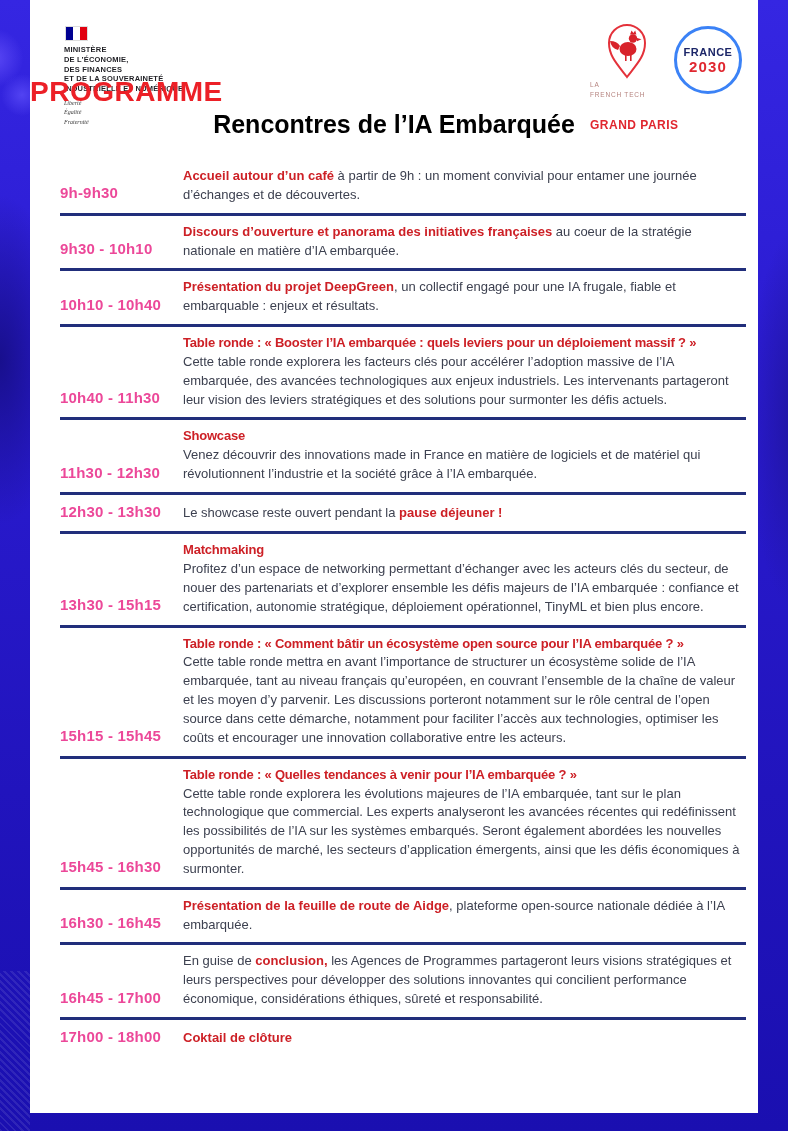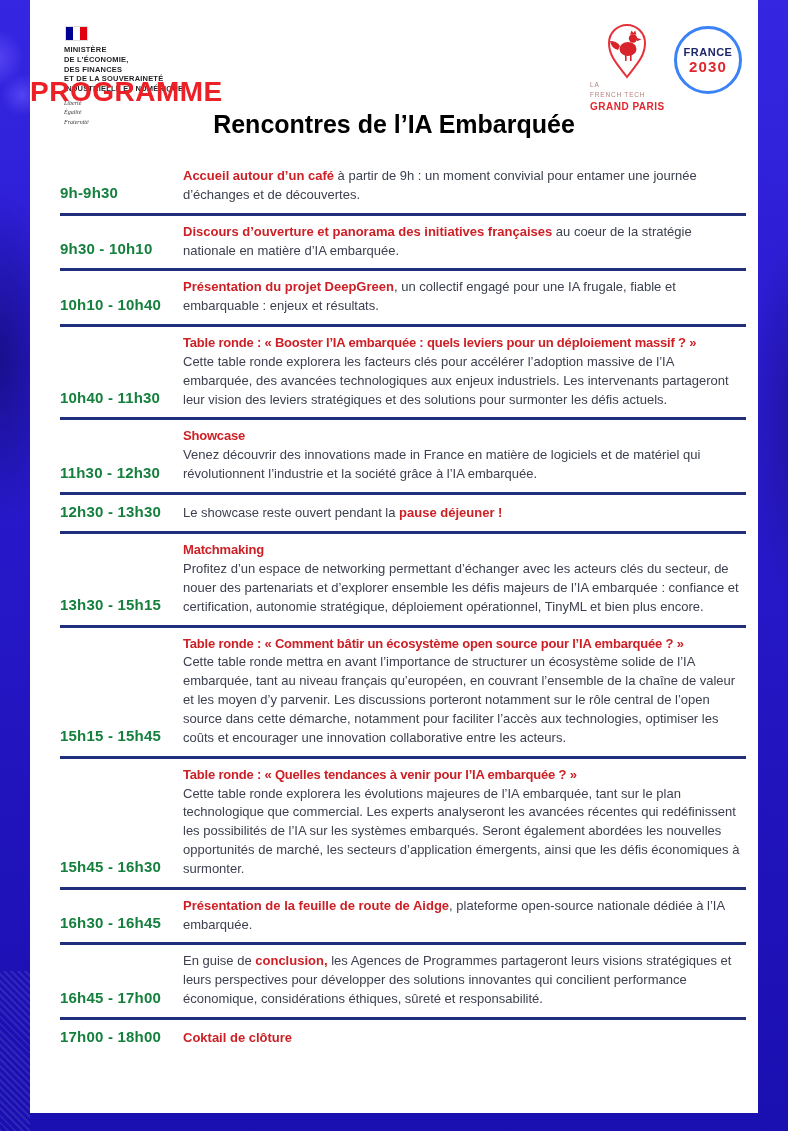--- a/index.html
+++ b/index.html
@@ -28,41 +28,41 @@
   .flag .b { background:#000091; } .flag .w { background:#ffffff; } .flag .r { background:#e1000f; }
   .ministry .line { font-size:7.5px; font-weight:bold; color:#1f1f24; line-height:1.3; letter-spacing:0.2px; }
   .motto { margin-top:5px; font-family:"Liberation Serif", serif; font-style:italic; font-size:6px; color:#3c3c3c; line-height:1.6; }
 
   .deepgreen { position:absolute; left:150px; top:34px; display:flex; align-items:center; gap:7px; }
   .deepgreen .label { font-size:19px; color:#6c5bd4; letter-spacing:1.6px; font-weight:500; }
 
   .frenchtech { position:absolute; left:560px; top:22px; width:92px; }
   .ft-pin { display:block; margin-left:14px; }
   .ft-top { font-size:6.5px; color:#b5837f; letter-spacing:0.8px; line-height:1.55; }
-  .ft-bottom { font-size:10px; font-weight:bold; color:#e0262e; letter-spacing:0.5px; margin-top:1px; }
+  .ft-bottom { font-size:12px; font-weight:bold; color:#e0262e; letter-spacing:0.5px; margin-top:18px; }
 
   .france2030 {
     position:absolute; left:644px; top:26px; width:68px; height:68px;
     border:3px solid #3b82f6; border-radius:50%; box-sizing:border-box;
     display:flex; flex-direction:column; align-items:center; justify-content:center;
   }
   .f30-line1 { font-size:11px; font-weight:bold; color:#1c2668; letter-spacing:0.5px; }
   .f30-line2 { font-size:15px; font-weight:800; color:#e02730; letter-spacing:1.2px; }
 
   
   .title { position:absolute; top:76px; left:0; width:100%; text-align:left;
            font-size:28px; font-weight:800; color:#ec2027; letter-spacing:0.5px; }
   .subtitle { position:absolute; top:110px; left:0; width:100%; text-align:center;
               font-size:25px; font-weight:800; color:#000000; }
 
   
   .schedule { position:absolute; top:160px; left:30px; right:12px; }
   .row { display:flex; align-items:flex-end; padding:7px 0 8px; border-bottom:3px solid #212e7b; }
   .row:last-child { border-bottom:none; }
-  .time { width:123px; flex-shrink:0; font-size:15px; font-weight:bold; color:#15803d;
+  .time { width:123px; flex-shrink:0; font-size:15px; font-weight:bold; color:#ec4899;
           line-height:1.35; padding-bottom:1px; letter-spacing:0.2px; }
   .content { flex:1; font-size:13px; color:#3d4150; line-height:1.45; }
   .content .red { color:#cd2026; font-weight:bold; }
   .content div.red { letter-spacing:-0.2px; }
 </style>
 </head>
 <body>
 
 <div id="canvas">
   <div class="texture"></div>

